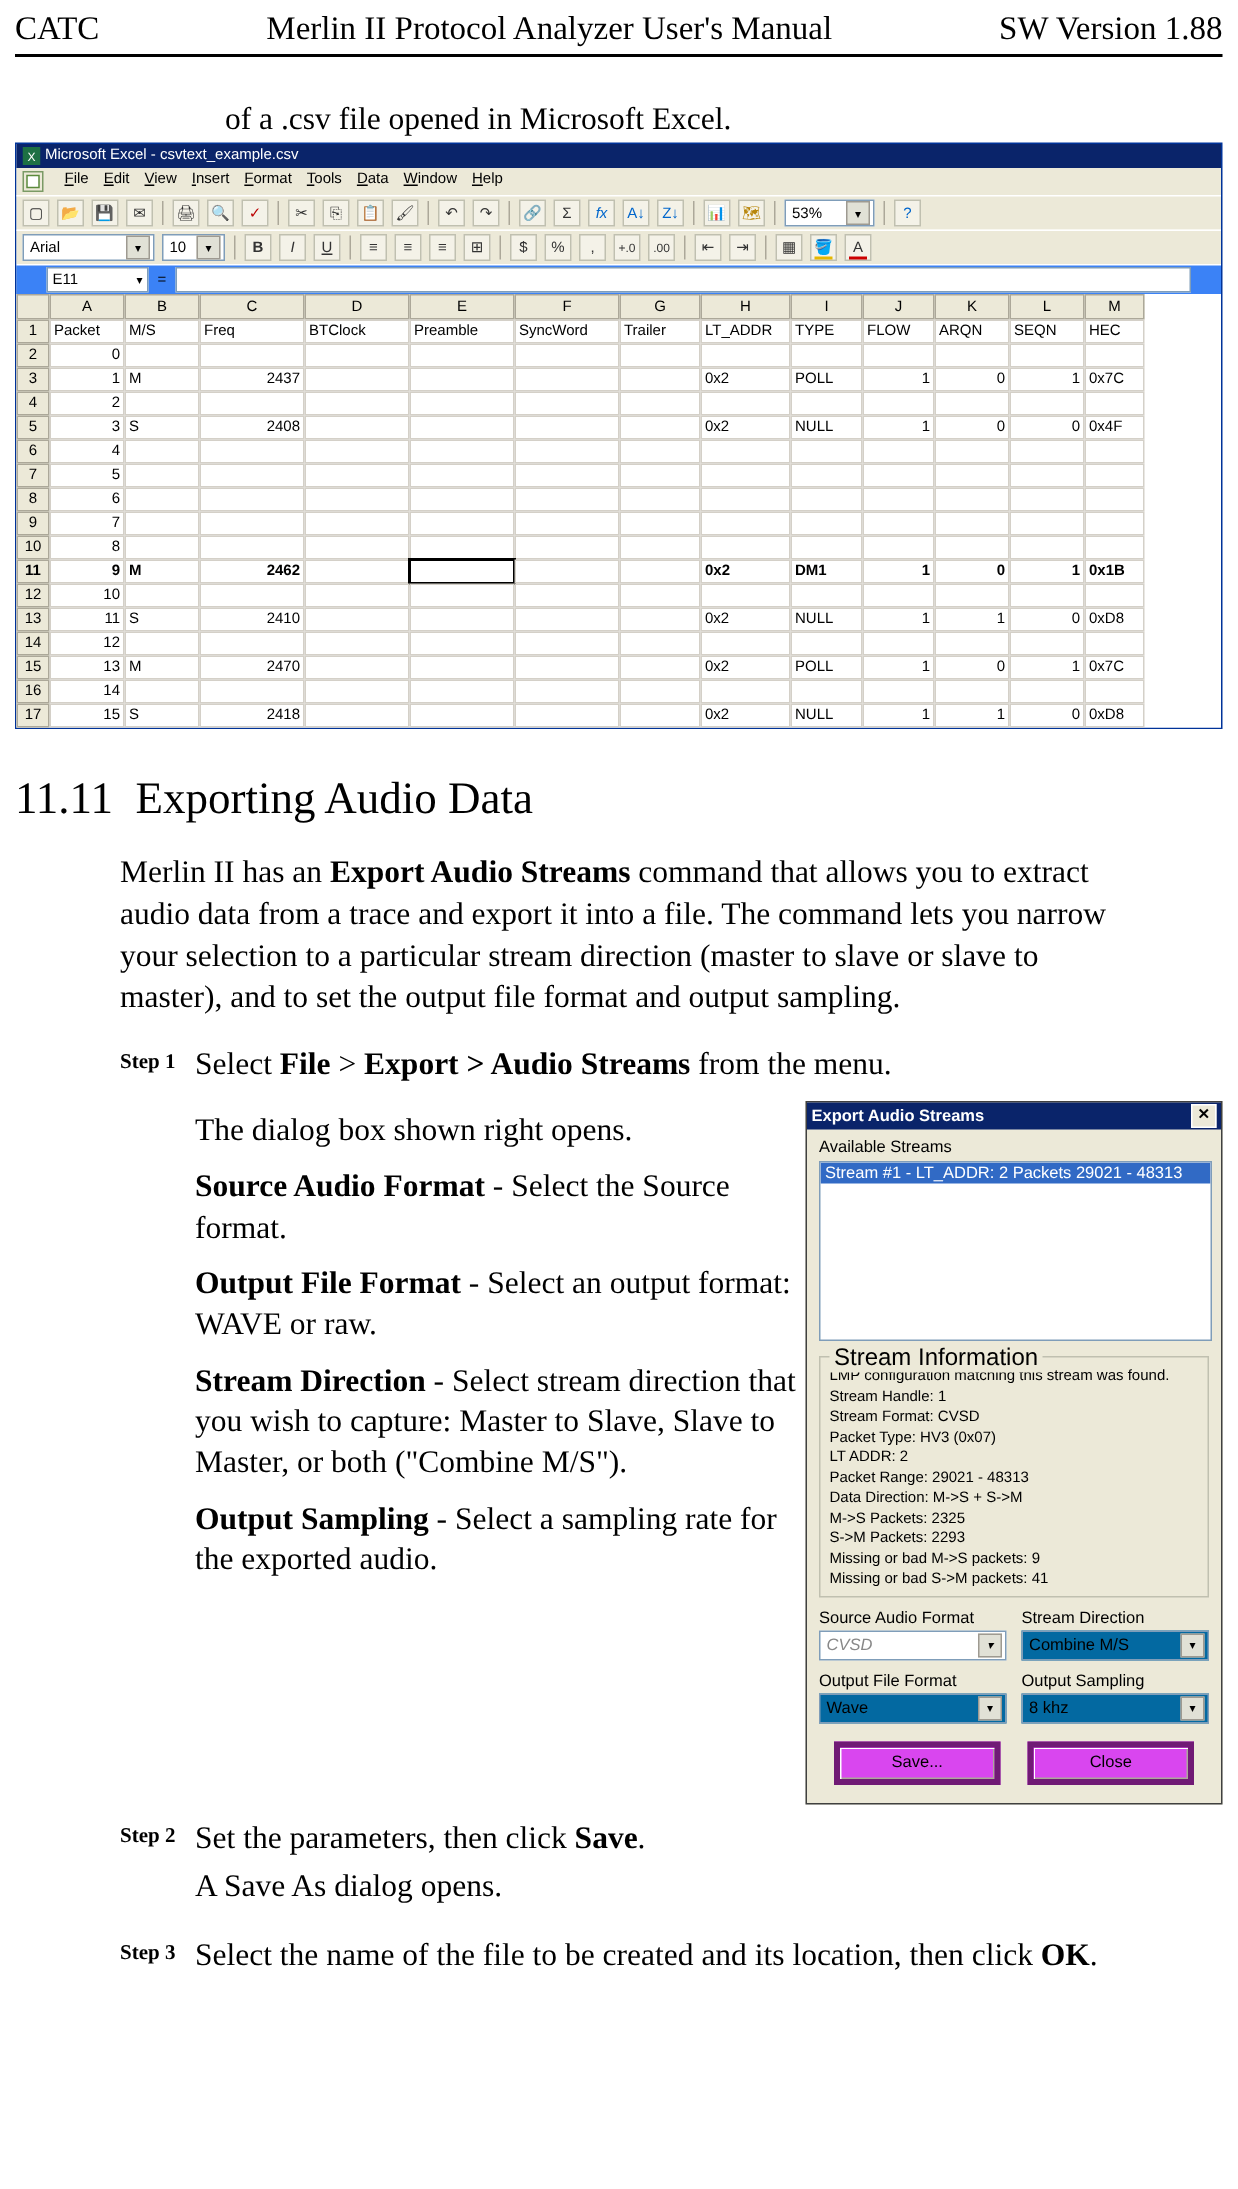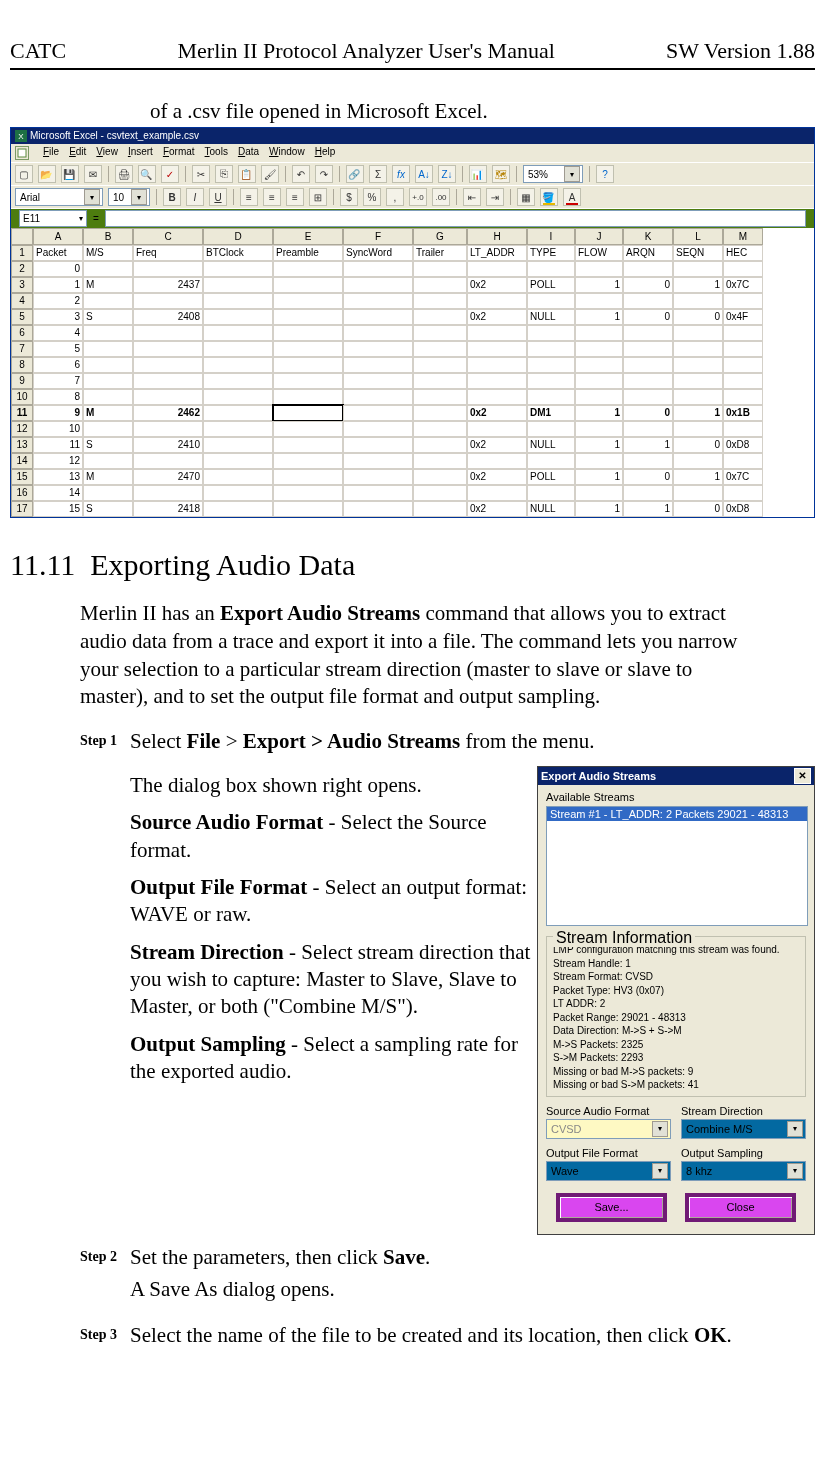--- a/index.html
+++ b/index.html
@@ -6,21 +6,20 @@
     margin: 0;
     padding: 0;
     font-family: "Times New Roman", Times, serif;
     font-size: 21px;
     color: #000;
     background: #fff;
     width: 825px;
   }
   .page {
     padding: 0 10px 40px 10px;
-    margin-top: 32px;
   }
   .header-row {
     display: flex;
     justify-content: space-between;
     font-size: 22px;
     padding: 6px 0 4px 0;
   }
   .header-center { text-align: center; }
   hr.header-rule {
     border: none;
@@ -76,22 +75,22 @@
   .tb-btn {
     width: 16px; height: 16px;
     border: 1px solid #c0c0b0;
     background: #f4f2e8;
     font-size: 10px;
     display:flex;align-items:center;justify-content:center;
     color:#333;
   }
   .tb-sep { width:1px;height:16px;background:#aca899;margin:0 1px; }
   .excel-formula-row {
-    background:#4d7c0f;
-    padding:1px 8px;
+    background:#3b82f6;
+    padding:1px 20px;
     display:flex;
     align-items:center;
     gap:6px;
     border-top:1px solid #fff;
   }
   .name-box {
     width:60px;height:15px;background:#fff;border:1px solid #7f9db9;font-size:10px;padding:0 3px;display:flex;align-items:center;justify-content:space-between;
   }
   .fx-box {
     flex:1;height:15px;background:#fff;border:1px solid #7f9db9;font-size:10px;padding:0 3px;display:flex;align-items:center;
@@ -186,21 +185,21 @@
   .dlg-group-title {
     position:absolute;top:-8px;left:6px;background:#ece9d8;padding:0 3px;font-size:16px;
   }
   .dlg-info-line { font-size:10px;line-height:1.35; }
   .dlg-row { display:flex;gap:10px;margin-top:8px; }
   .dlg-col { flex:1; }
   .dlg-small-label { font-size:11px;margin-bottom:2px; }
   .dlg-combo {
     height:18px;background:#0369a1;border:1px solid #7f9db9;display:flex;align-items:center;justify-content:space-between;padding:0 2px 0 4px;font-size:11px;
   }
-  .dlg-combo.disabled { background:#fef9c3;color:#888; }
+  .dlg-combo.disabled { background:#ffffff;color:#888;font-style:italic; }
   .dlg-combo .arrow {
     width:14px;height:14px;background:#e1e1d6;border:1px solid #9e9a91;display:flex;align-items:center;justify-content:center;font-size:8px;color:#000;
   }
   .dlg-buttons { display:flex;gap:18px;margin-top:12px;padding:0 10px 4px 10px; }
   .dlg-btn {
     flex:1;height:21px;background:#d946ef;border:4px solid #701a75;
     box-shadow: inset 1px 1px 0 #fff, inset -1px -1px 0 #aca899;
     font-size:11px;display:flex;align-items:center;justify-content:center;
   }
 </style>

